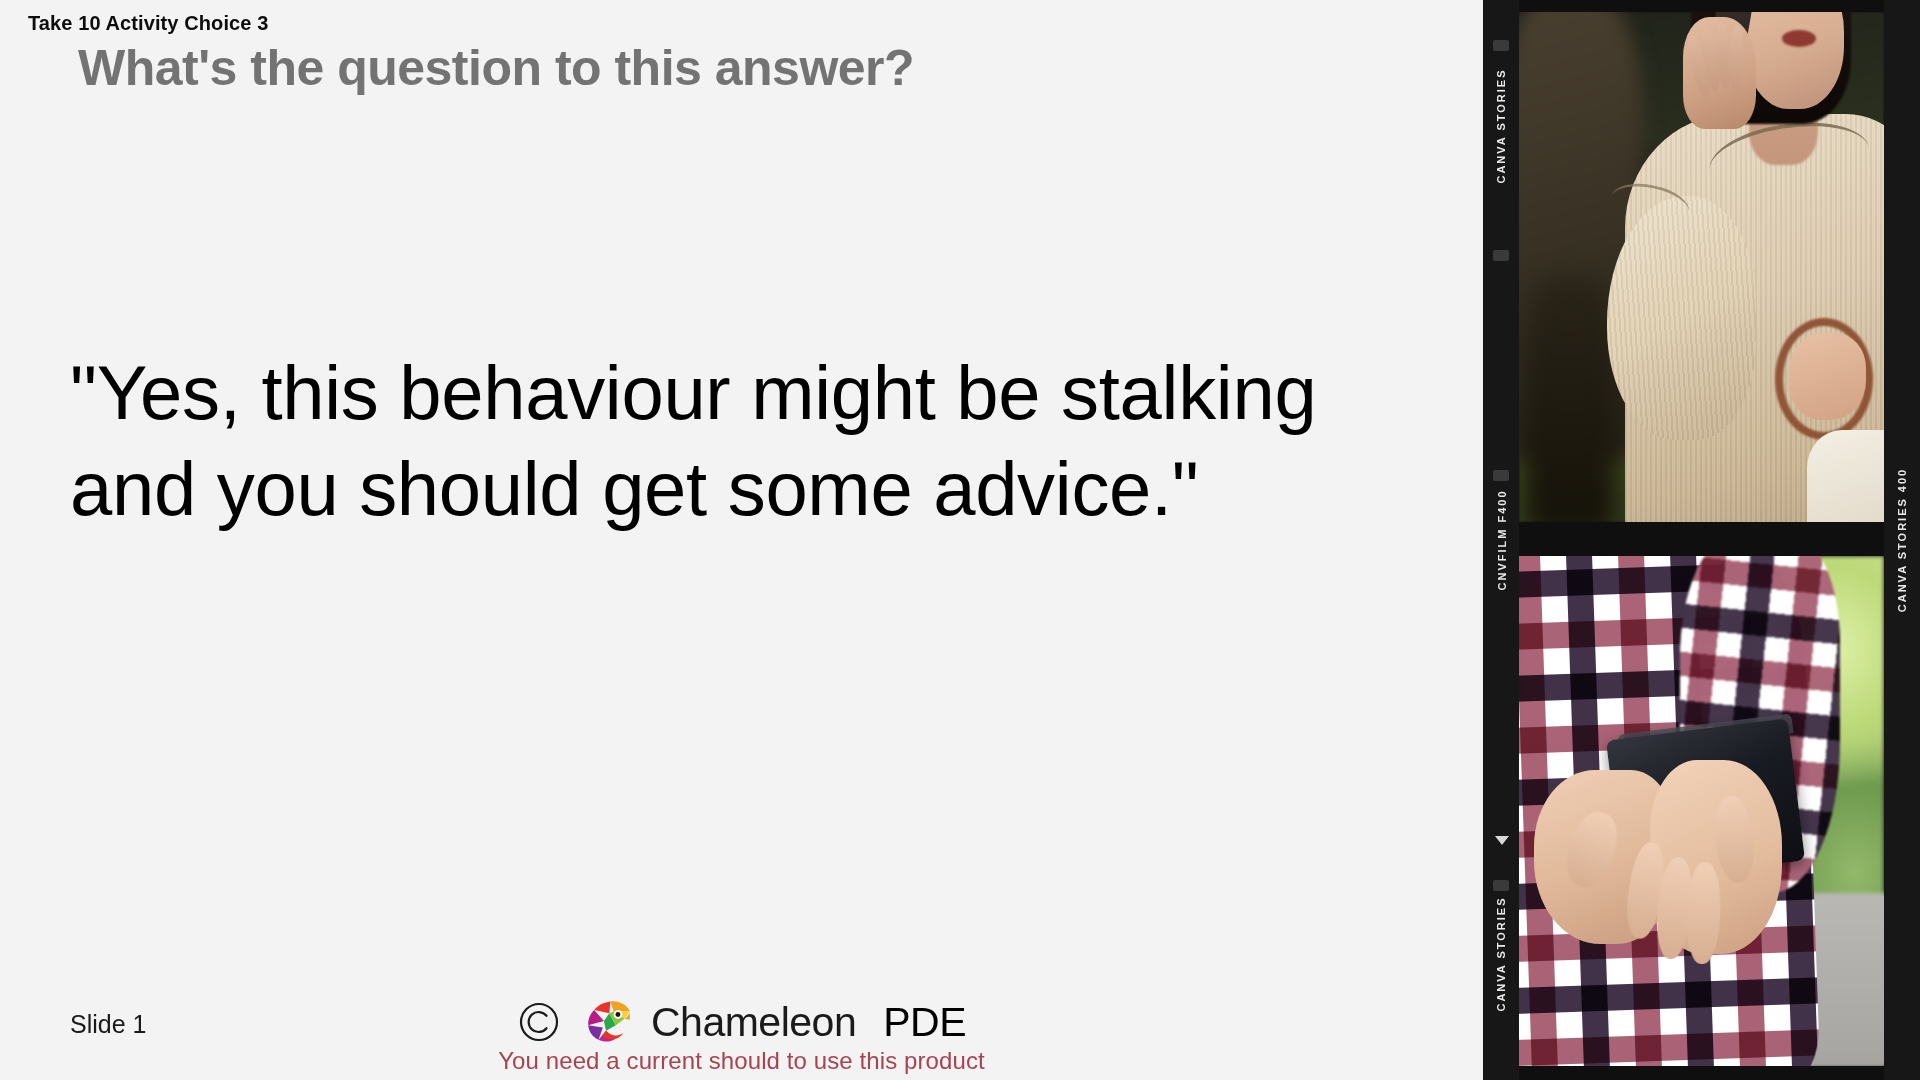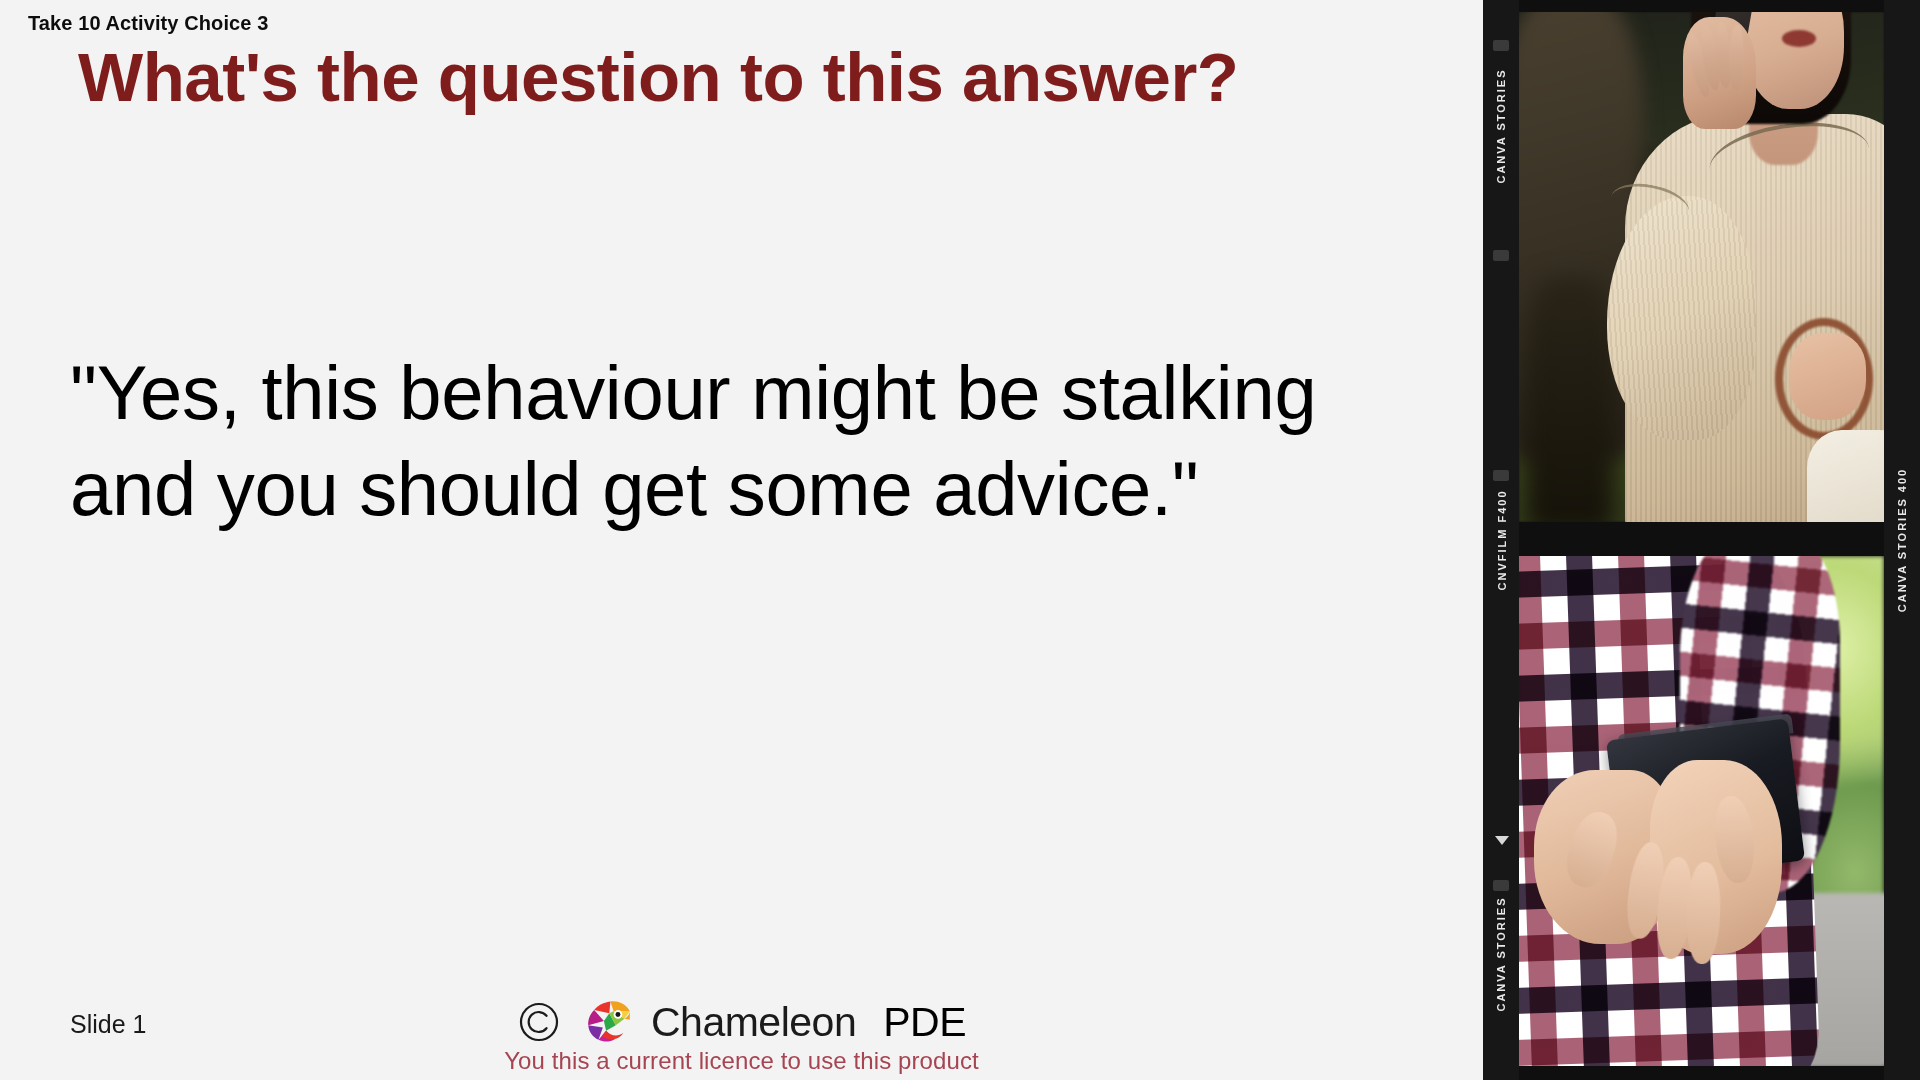--- a/index.html
+++ b/index.html
@@ -29,23 +29,23 @@
     font-size:20px;
     font-weight:bold;
     color:#0d0d0d;
     letter-spacing:0.1px;
     white-space:nowrap;
   }
 
   .headline {
     position:absolute;
     left:78px; top:42px;
-    font-size:69px;
+    font-size:50px;
     font-weight:bold;
-    color:#7f1d1d;
+    color:#737373;
     letter-spacing:-0.5px;
     white-space:nowrap;
     line-height:1.05;
   }
 
   .answer {
     position:absolute;
     left:70px; top:345px;
     width:1310px;
     font-size:76px;
@@ -474,21 +474,21 @@
             <circle cx="74" cy="36" r="8" fill="#ffffff"></circle>
             <circle cx="74" cy="36" r="4.6" fill="#17171b"></circle>
             <path d="M52 66 C60 76 74 78 84 70 C76 84 56 86 44 76 Z" fill="#e8342a"></path>
           </svg>
         </span>
 
         <span class="brand-word">Chameleon</span>
         <span class="brand-suffix">PDE</span>
       </div>
 
-      <div class="licence-note">You this a current licence to use this product</div>
+      <div class="licence-note">You need a current should to use this product</div>
     </div>
   </div>
 
   <div class="filmstrip">
 
     <div class="film-edge left">
       <span class="edge-label upper">CANVA STORIES</span>
       <span class="edge-label">CNVFILM F400</span>
       <span class="edge-label lower">CANVA STORIES</span>
     </div>

